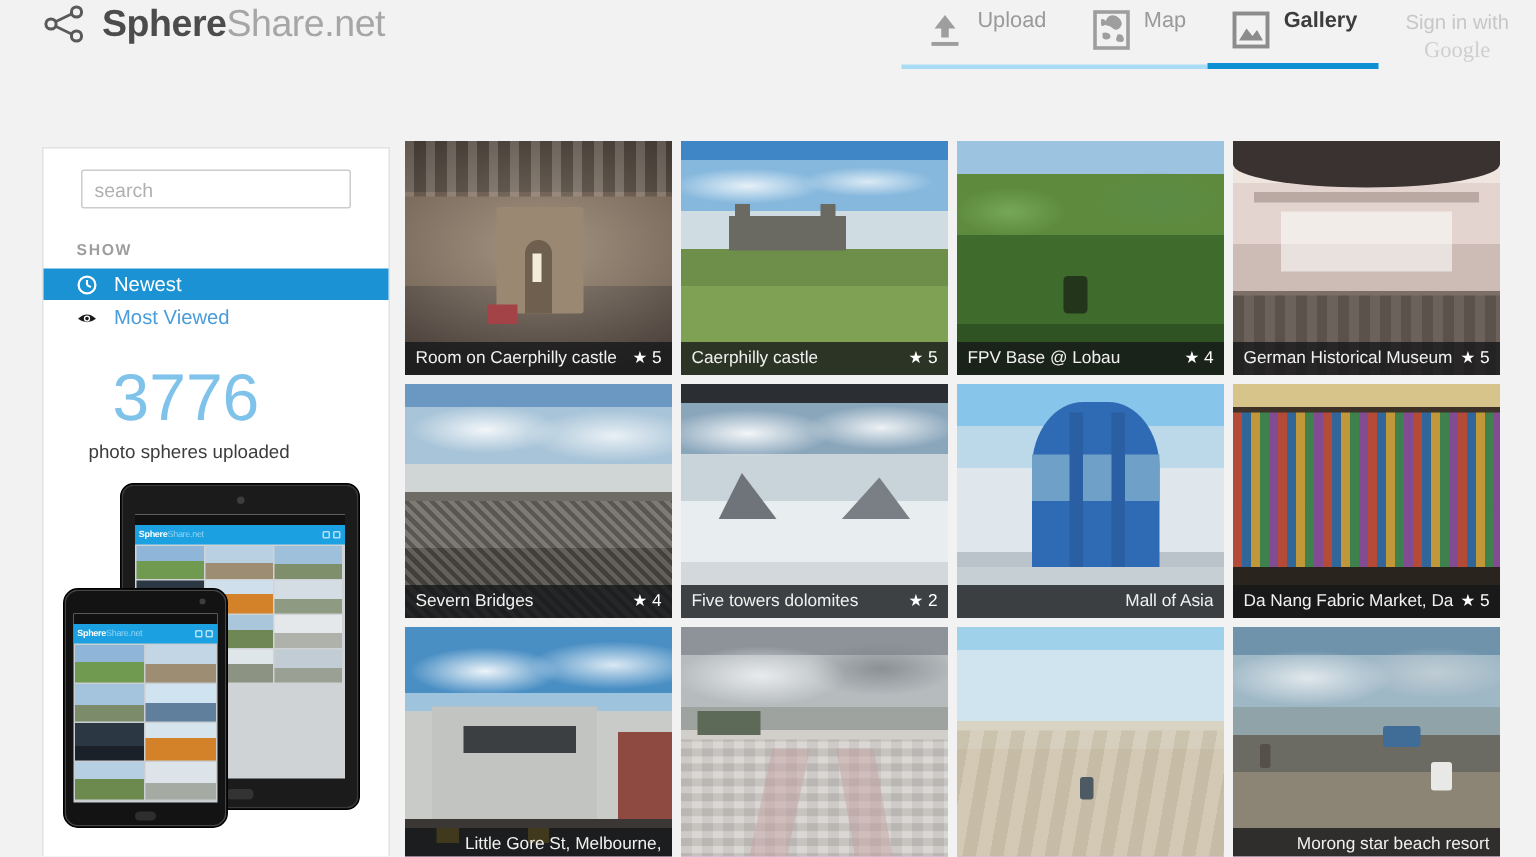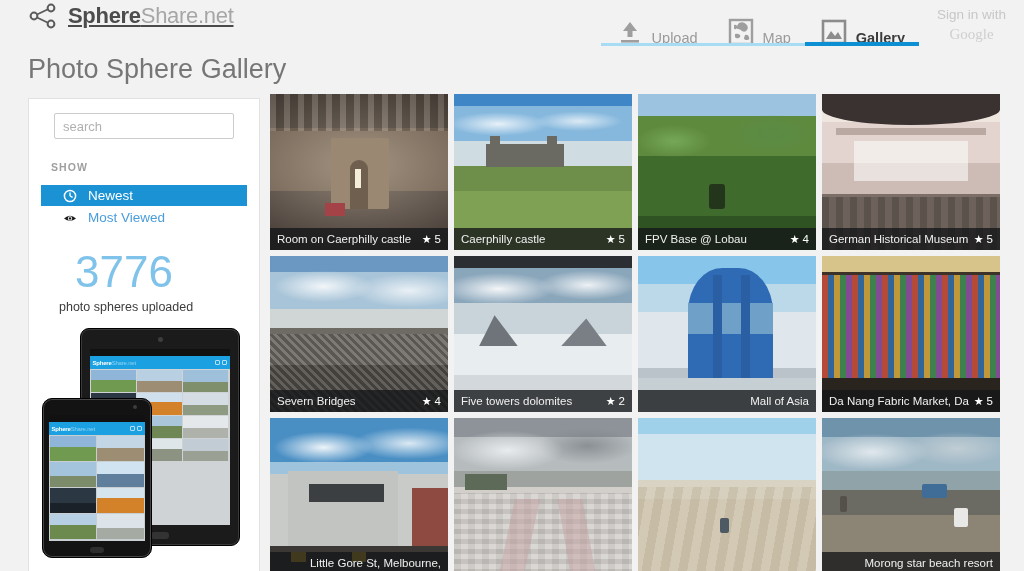--- a/index.html
+++ b/index.html
@@ -18,31 +18,30 @@
   .header {
     position: absolute; top: 0; left: 0; width: 1024px; height: 50px;
     background: #f2f2f2;
   }
   .brand {
     position: absolute; left: 28px; top: 3px;
     display: flex; align-items: center; gap: 10px;
   }
   .share-icon { width: 30px; height: 26px; display: block; }
   .brand-text {
-    font-size: 22px; letter-spacing: -0.3px; line-height: 1;
+    font-size: 25px; letter-spacing: -0.3px; line-height: 1;
     white-space: nowrap;
-    text-decoration: underline;
   }
   .brand-bold { font-weight: bold; color: #4c4c4c; }
   .brand-light { font-weight: normal; color: #a6a6a6; }
 
   .nav { position: absolute; right: 0; top: 0; height: 50px; display: flex; align-items: flex-start; }
   .nav-item {
     position: relative; height: 46px;
-    display: flex; align-items: flex-end; gap: 7px;
+    display: flex; align-items: flex-start; gap: 7px;
     padding: 6px 14px 0 14px;
     cursor: pointer; text-decoration: none;
   }
   .nav-item .nav-label {
     font-size: 14.5px; color: #9a9a9a; white-space: nowrap;
   }
   .nav-item.active .nav-label { color: #3c3c3c; font-weight: bold; }
   .nav-underline {
     position: absolute; left: 0; right: 0; bottom: 0; height: 3px;
     background: #a8dcf5;
@@ -78,21 +77,21 @@
     font-family: "Liberation Sans", sans-serif;
     background: #fff; outline: none;
   }
   .search-input::placeholder { color: #b0b0b0; }
 
   .show-label {
     margin: 22px 0 6px 22px;
     font-size: 10.5px; font-weight: bold; letter-spacing: 1.1px;
     color: #9e9e9e;
   }
-  .show-list { margin: 12px; padding: 0; list-style: none; }
+  .show-list { margin: 0; padding: 0; list-style: none; }
   .show-item {
     display: flex; align-items: center; gap: 11px;
     height: 21px; padding-left: 22px; margin-bottom: 1px;
     font-size: 13.5px; color: #4a9ddb; cursor: pointer;
   }
   .show-item.selected { background: #1a92d4; color: #ffffff; }
   .show-item .si-icon { width: 14px; height: 14px; display: block; flex: 0 0 14px; }
 
   .stat-number {
     margin: 22px 0 0 46px; font-size: 44px; color: #7fc2ea;
@@ -225,21 +224,20 @@
       </a>
 
       <div class="signin">
         <span class="s1">Sign in with</span>
         <span class="s2">Google</span>
       </div>
 
     </div>
   </div>
 
-  <h1 class="page-title">Photo Sphere Gallery</h1>
 
   <div class="sidebar">
 
     <input class="search-input" type="text" placeholder="search" style="">
 
     <div class="show-label">SHOW</div>
 
     <ul class="show-list">
       <li class="show-item selected">
         <svg class="si-icon" viewBox="0 0 14 14">

